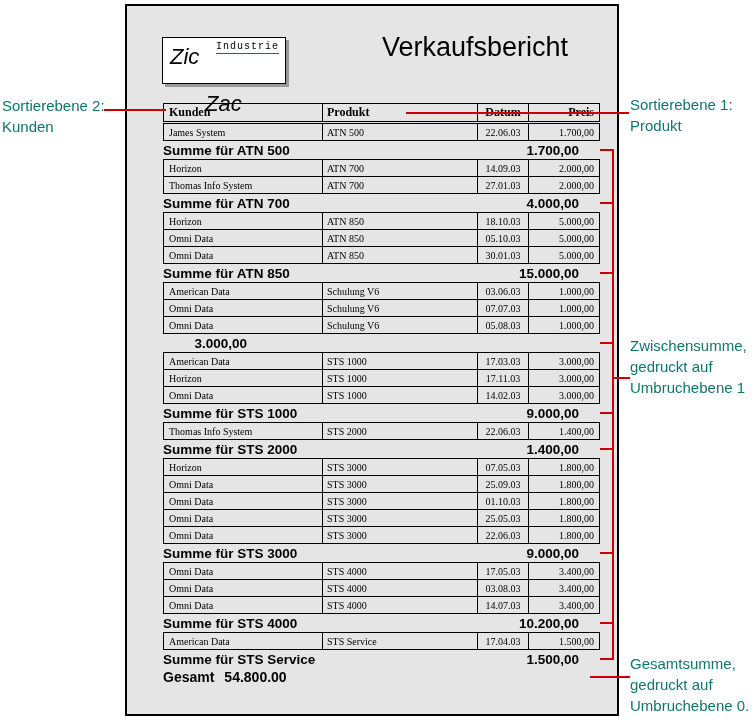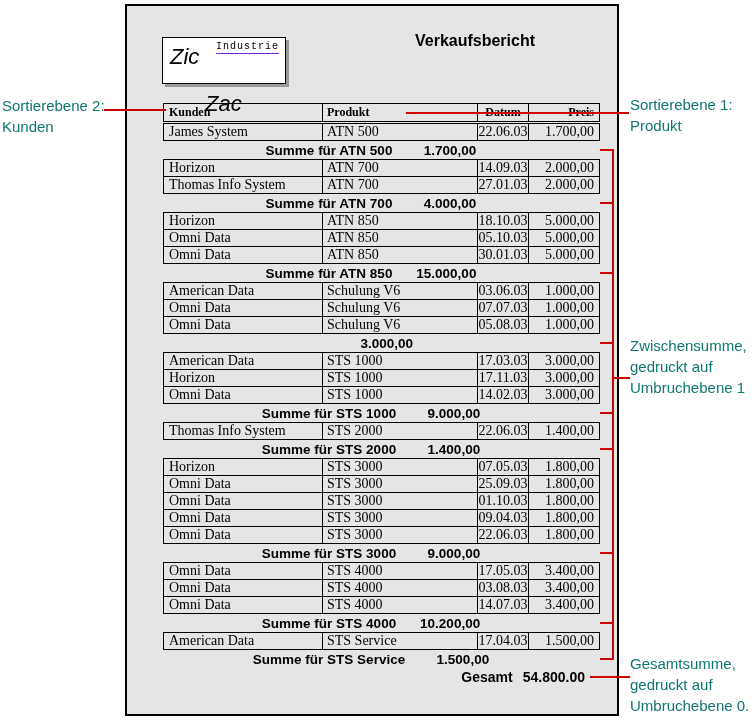--- a/index.html
+++ b/index.html
@@ -14,47 +14,47 @@
   .logo { position:absolute; left:35px; top:31px; width:122px; height:45px;
           border:1px solid #000; background:#fff; box-shadow:3px 3px 0 #9a9a9a; }
   .logo .zic { position:absolute; left:7px; top:6px; font-size:22px; font-style:italic;
                font-family:"Liberation Sans",sans-serif; }
   .logo .industrie { position:absolute; left:53px; top:3px; font-size:10px; letter-spacing:1px;
                font-family:"Liberation Mono",monospace; border-bottom:1px solid #6d28d9; padding-bottom:1px; }
   .logo .zac { position:absolute; left:42px; top:17px; font-size:22px; font-style:italic;
                font-family:"Liberation Sans",sans-serif;margin-top:36px; }
 
   .title { position:absolute; left:248px; top:26px; width:200px; text-align:center;
-           font-size:16px; color:#000;font-weight:bold; }
+           font-size:27px; color:#000; }
 
   
   .table { position:absolute; left:36px; top:97px; width:437px;
            font-family:"Liberation Serif", serif; color:#000; }
   .thead { display:flex; border:1px solid #000; height:19px; box-sizing:border-box;
            font-weight:bold; font-size:12px; }
   .cell  { display:flex; align-items:center; box-sizing:border-box; height:100%;
            overflow:hidden; white-space:nowrap; }
   .c0 { width:158px; padding-left:5px; }
   .c1 { width:155px; padding-left:4px; }
   .c2 { width:51px;  justify-content:center; }
   .c3 { flex:1; justify-content:flex-end; padding-right:5px; }
   .cell + .cell { border-left:1px solid #000; }
 
   #tbody .gbox:first-of-type { margin-top:1px; }
   .gbox { border:1px solid #000; box-sizing:border-box; }
-  .grow { display:flex; height:16px; font-size:14px; box-sizing:border-box; }
+  .grow { display:flex; height:16px; font-size:10px; box-sizing:border-box; }
   .grow + .grow { border-top:1px solid #000; height:17px; }
 
-  .summe { display:flex; height:18px; align-items:center; justify-content:center;
+  .summe { display:flex; height:18px; align-items:center; justify-content:space-between;
            font-family:"Liberation Sans",sans-serif; font-weight:bold; font-size:13.5px;
            padding-right:21px; box-sizing:border-box; }
   .summe .lab { text-align:right; white-space:nowrap; }
   .summe .val { min-width:70px; text-align:right; margin-left:14px; white-space:nowrap; }
 
-  .gesamt { display:flex; height:18px; align-items:center; justify-content:flex-end; gap:10px;
+  .gesamt { display:flex; height:18px; align-items:center; gap:10px;
             font-family:"Liberation Sans",sans-serif; font-weight:bold; font-size:14px;
             padding-right:15px; box-sizing:border-box; }
 
   
   .ann { position:absolute; font-size:15px; line-height:21px; color:#0f766e; white-space:nowrap; }
   .ann-left { left:2px;  top:95px; }
   .ann-r1   { left:630px; top:94px; }
   .ann-r2   { left:630px; top:335px; }
   .ann-r3   { left:630px; top:653px; }
 
@@ -233,21 +233,21 @@
             </div>
             <div class="grow">
               <div class="cell c0">Omni Data</div>
               <div class="cell c1">STS 3000</div>
               <div class="cell c2">01.10.03</div>
               <div class="cell c3">1.800,00</div>
             </div>
             <div class="grow">
               <div class="cell c0">Omni Data</div>
               <div class="cell c1">STS 3000</div>
-              <div class="cell c2">09.04.03</div>
+              <div class="cell c2">25.05.03</div>
               <div class="cell c3">1.800,00</div>
             </div>
             <div class="grow">
               <div class="cell c0">Omni Data</div>
               <div class="cell c1">STS 3000</div>
               <div class="cell c2">22.06.03</div>
               <div class="cell c3">1.800,00</div>
             </div>
           </div>
           <div class="summe">

